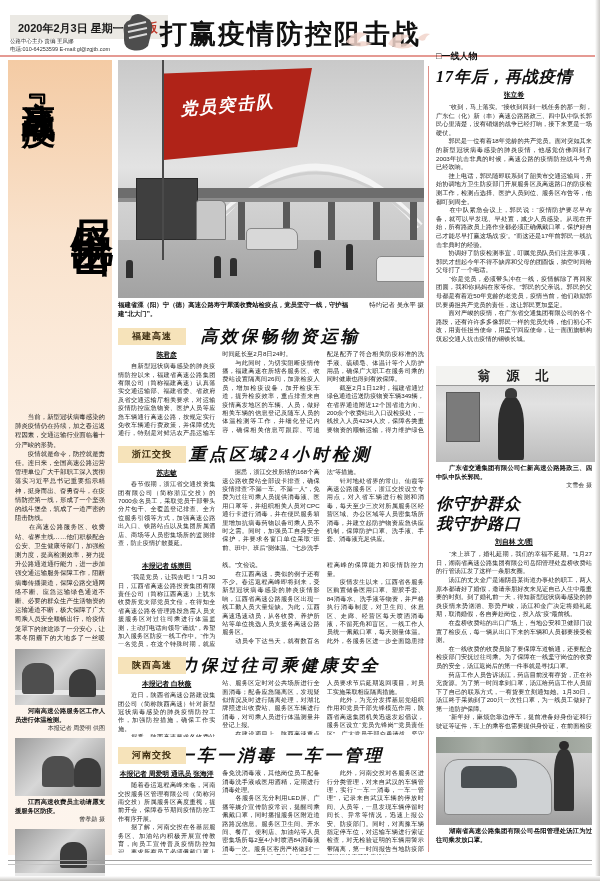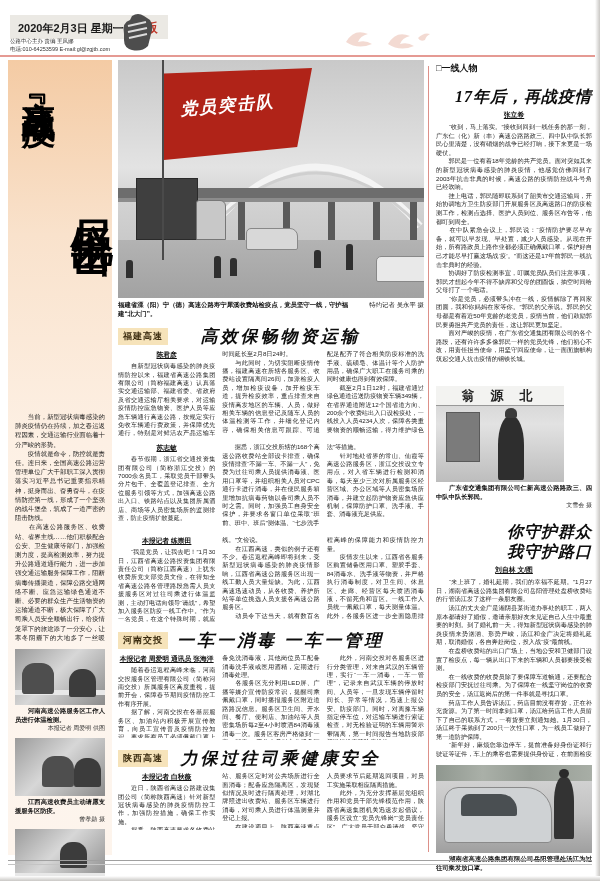--- a/index.html
+++ b/index.html
@@ -76,44 +76,44 @@
     font-style:italic; letter-spacing:2px; transform:rotate(-5deg); display:block;
     font-family:"Liberation Serif","DejaVu Serif",serif; }
   .mcap { display:flex; justify-content:space-between; gap:8px; font-size:6.4px; line-height:8.6px;
     margin-top:3px; color:#111; }
   .mcap .t { font-weight:bold; }
   .mcap .c { white-space:nowrap; color:#222; }
 
   .article { position:relative; margin-top:7px; }
   .art-head { position:relative; height:22px; }
   .label { position:absolute; left:0; top:3px; background:#f6e3ba; color:#3c2d10; font-weight:bold;
-    font-size:9px; padding:2px 5px; letter-spacing:1px; }
+    font-size:9px; padding:2px 14px; letter-spacing:1px; }
   .art-head h2 { text-align:center; font-size:17px; font-weight:bold; font-style:italic;
     letter-spacing:3px; color:#0d0d0d; font-family:"Liberation Serif","DejaVu Serif",serif;margin-left:19px; }
   .cols { display:flex; gap:7px; margin-top:3px; }
   .col { flex:1 1 0; min-width:0; }
   .byline { text-align:center; font-size:6.8px; font-weight:bold; text-decoration:underline;
     margin-bottom:2px; color:#111; }
   .coltext { font-size:6.2px; line-height:8.4px; text-align:justify; white-space:pre-wrap;
     color:#1d1d1d; overflow:hidden; }
   .h1col { height:84px; } .h2col { height:84px; } .h3col { height:84px; }
   .h4col { height:86px; } .h5col { height:56px; }
 
   
-  .right { position:absolute; left:436px; top:62px; width:156px; }
+  .right { position:absolute; left:436px; top:50px; width:156px; }
   .rp-label { font-size:9px; font-weight:bold; color:#111; }
-  .r-h2 { text-align:right; font-size:16px; font-weight:bold; font-style:italic; letter-spacing:1px;
-    margin-top:12px; color:#0d0d0d; white-space:pre-line; line-height:20px;
+  .r-h2 { text-align:left; font-size:16px; font-weight:bold; font-style:italic; letter-spacing:1px;
+    margin-top:4px; color:#0d0d0d; white-space:pre-line; line-height:20px;
     font-family:"Liberation Serif","DejaVu Serif",serif; }
   .r-byline { text-align:center; font-size:6.8px; font-weight:bold; text-decoration:underline;
     margin:3px 0 3px; color:#111; }
   .r-body { font-size:6.2px; line-height:8.6px; text-align:justify; white-space:pre-wrap;
     color:#1d1d1d; overflow:hidden; }
   .rb1 { height:258px; } .rb2 { height:182px; }
-  .rphoto1 { position:relative; width:128px; height:96px; margin-top:5px; overflow:hidden;
+  .rphoto1 { position:relative; width:160px; height:96px; margin-top:5px; overflow:hidden;
     background:linear-gradient(180deg,#cfcfcf,#e2e2e2 40%,#bdbdbd); }
   .signband { position:absolute; left:0; top:0; width:100%; height:20px; background:#f3f3f1;
     border-bottom:1px solid #999; text-align:center; font-size:13px; font-weight:bold;
     letter-spacing:16px; color:#222; line-height:20px; padding-left:10px;
     font-family:"Liberation Serif","DejaVu Serif",serif; }
   .rbooth { position:absolute; left:10px; top:26px; width:34px; height:50px; background:#7b7b7b; border:1px solid #5a5a5a; }
   .rofficer { position:absolute; left:62px; top:30px; width:26px; height:64px; background:#2e2e2e; border-radius:45% 45% 6% 6%; }
   .rofficer:before { content:""; position:absolute; left:7px; top:-8px; width:12px; height:10px; background:#3a3a3a; border-radius:50% 50% 20% 20%; }
   .rcap { font-size:6.3px; font-weight:bold; line-height:8.6px; text-align:justify; margin-top:2px; color:#111; }
   .rcredit { font-size:6px; text-align:right; color:#333; }
@@ -139,20 +139,21 @@
       <span class="page-no">5版</span>
     </div>
     <div class="dept">
       <div>公路中心主办 责编 王凤娜</div>
       <div>电话:010-64253599  E-mail:gl@zgjtb.com</div>
     </div>
     <svg class="fist" viewBox="0 0 36 40">
       <path d="M6 22 Q4 10 12 8 L14 4 Q20 0 26 4 L32 8 Q36 14 33 22 L30 34 Q24 40 14 38 Q6 36 6 28 Z" fill="#4d4d4d"></path>
       <path d="M10 14 L28 10 M10 20 L29 16 M11 26 L29 22" stroke="#dcdcdc" stroke-width="2" fill="none"></path>
     </svg>
+    <div class="banner-title">打赢疫情防控阻击战</div>
     <svg class="doves" viewBox="0 0 95 28">
       <path d="M8 18 Q16 4 30 10 Q22 12 20 18 Q28 16 34 20 Q20 26 8 18Z" fill="#f1d4cb"></path>
       <path d="M50 20 Q58 6 72 12 Q64 14 62 20 Q70 18 76 22 Q62 28 50 20Z" fill="#f1d4cb"></path>
       <path d="M80 14 Q86 8 92 10 Q88 12 87 16 Q82 18 80 14Z" fill="#f1d4cb"></path>
     </svg>
     <div class="hdr-rule"></div>
   </div>
 
   <div class="leftcol">
     <div class="v-heads">
@@ -240,20 +241,24 @@
         </div>
         <div class="col coltext h1col">时间延长至2月8日24时。
 　　与此同时，为切实阻断疫情传播，福建高速在所辖各服务区、收费站设置隔离间26间，加派检疫人员，增加检疫设备，加开检疫车道，提升检疫效率，重点排查来自疫情高发地区的车辆、人员，做好相关车辆的信息登记及随车人员的体温检测等工作，并细化登记内容，确保相关信息可跟踪、可追溯、可调查。
 　　为加强一线职工的安全防护保障，福建高速为收费站、服务区等服务窗口一线职工</div>
         <div class="col coltext h1col">配足配齐了符合相关防疫标准的洗手液、硫磺皂、体温计等个人防护用品，确保广大职工在服务司乘的同时健康也得到有效保障。
 　　截至2月1日12时，福建省通过绿色通道运送防疫物资车辆349辆，在省界通道附近12个国省道方向、200余个收费站出入口设检疫处，一线投入人员4234人次，保障各类重要物资的顺畅运输，得力维护绿色通道。</div>
       </div>
     </div>
 
     <div class="article">
+      <div class="art-head">
+        <span class="label">浙江交投</span>
+        <h2>重点区域24小时检测</h2>
+      </div>
       <div class="cols">
         <div class="col">
           <div class="byline">苏志敏</div>
           <div class="coltext" style="height:74px">　　春节假期，浙江省交通投资集团有限公司（简称浙江交投）的7000余名员工，采取党员干部带头分片包干、全覆盖登记排查、全方位服务引领等方式，加强高速公路出入口、铁路站点以及集团所属酒店、商场等人员密集场所的监测排查，防止疫情扩散蔓延。</div>
         </div>
         <div class="col coltext h2col">　　据悉，浙江交投所辖的168个高速公路收费站全部设卡排查，确保疫情排查“不漏一车、不漏一人”，免费为过往司乘人员提供消毒液、医用口罩等，并组织相关人员对CPC通行卡进行消毒，并在便民服务箱里增加抗病毒药物以备司乘人员不时之需。同时，加强员工自身安全保护，并要求各窗口单位采取“班前、班中、班后”测体温、“七步洗手</div>
         <div class="col coltext h2col">法”等措施。
 　　针对地处省界的常山、仙霞等高速公路服务区，浙江交投设立专用点，对入省车辆进行检测和消毒，每天至少三次对所属服务区经营区域、办公区域等人员密集场所消毒，并建立起防护物资应急供应机制，保障防护口罩、洗手液、手套、消毒液充足供应。</div>
       </div>
     </div>
@@ -267,50 +272,50 @@
         <div class="col coltext h3col">线。”文俭说。
 　　在江西高速，类似的例子还有不少。春运返程高峰即将到来，受新型冠状病毒感染的肺炎疫情影响，江西省高速公路服务区出现一线工勤人员大量短缺。为此，江西高速迅速动员，从各收费、养护所站等单位挑选人员支援各高速公路服务区。
 　　动员令下达当天，就有数百名党员踊跃报名“请战”。1月31日，首批100名骨干力量迅速到岗，有效增强了服务区应对春运返</div>
         <div class="col coltext h3col">程高峰的保障能力和疫情防控力量。
 　　疫情发生以来，江西省各服务区购置储备医用口罩、塑胶手套、84消毒水、洗手液等物资，并严格执行消毒制度，对卫生间、休息区、走廊、经营区每天喷洒消毒液，不留死角和盲区。一线工作人员统一佩戴口罩，每天测量体温。此外，各服务区进一步全面隐患排查，对肉禽类原材料加工严格把关，确保食品卫生安全。</div>
       </div>
     </div>
 
     <div class="article">
       <div class="art-head">
-        <span class="label">河南交投</span>
-        <h2>一车一消毒 一车一管理</h2>
-      </div>
-      <div class="cols">
-        <div class="col">
-          <div class="byline">本报记者 周爱明 通讯员 张海洋</div>
-          <div class="coltext" style="height:72px">　　随着春运返程高峰来临，河南交投服务区管理有限公司（简称河南交投）所属服务区高度重视，提前开会，保障春节期间疫情防控工作有序开展。
-　　据了解，河南交投在各基层服务区、加油站内积极开展宣传教育，向员工宣传普及疫情防控知识，要求所有员工必须佩戴口罩上岗，并且口罩每4小时更换一次，更换后的口罩集中收集并消毒处理，收银员岗位配</div>
-        </div>
-        <div class="col coltext h4col">备免洗消毒液，其他岗位员工配备消毒洗手液或医用酒精，定期进行消毒处理。
-　　各服务区充分利用LED屏、广播等媒介宣传防疫常识，提醒司乘佩戴口罩，同时播报服务区附近道路路况信息。服务区卫生间、开水间、餐厅、便利店、加油站等人员密集场所每2至4小时喷洒84消毒液消毒一次。服务区客房严格做到“一客一消毒”，工作人员对入住服务区客房的司乘进行体温测量，并记录台账，并报备当地卫生防疫部门。</div>
-        <div class="col coltext h4col">　　此外，河南交投对各服务区进行分类管理，对来自武汉的车辆管理，实行“一车一消毒，一车一管理”，记录来自武汉车辆的停放时间、人员等，一旦发现车辆停留时间长、异常等情况，迅速上报公安、防疫部门。同时，对离豫车辆指定停车位，对运输车辆进行索证检查，对无检验证明的车辆用警示带隔离，第一时间报告当地防疫部门进行排查等防疫措施。</div>
-      </div>
-    </div>
-
-    <div class="article">
-      <div class="art-head">
         <span class="label">陕西高速</span>
         <h2>力保过往司乘健康安全</h2>
       </div>
       <div class="cols">
         <div class="col">
           <div class="byline">本报记者 白秋薇</div>
           <div class="coltext" style="height:46px">　　近日，陕西省高速公路建设集团公司（简称陕西高速）针对新型冠状病毒感染的肺炎疫情防控工作，加强防控措施，确保工作实施。
 　　据悉，陕西高速要求各收费站开辟专用通道，对疫情防控应急物资运输车辆予以免检免费、优先通行，对所有驶入收费站、服务区车辆进行全面消毒处理，收费</div>
         </div>
         <div class="col coltext h5col">站、服务区定时对公共场所进行全面消毒；配备应急隔离区，发现疑似情况及时进行隔离处理，对湖北牌照进出收费站、服务区车辆进行消毒，对司乘人员进行体温测量并登记上报。
 　　在建设项目上，陕西高速重点管控安（康）岚（皋）高速公路建设项目施工人员，在全线施工范围和各疫区驻地内进行全员排查，建立人员信息档案，对近期往返湖北人员进行全面排查，对已返回湖北的99名施工作业</div>
         <div class="col coltext h5col">人员要求节后延期返回项目，对员工实施采取相应隔离措施。
 　　此外，为充分发挥基层党组织作用和党员干部先锋模范作用，陕西省高速集团机关迅速发起倡议，服务区设立“党员先锋岗”“党员责任区”。广大党员干部奋勇请战，坚守疫情防控斗争第一线，争当“最美逆行者”，以实际行动守护过往司乘和服务区工作人员的健康安全。</div>
+      </div>
+    </div>
+
+    <div class="article">
+      <div class="art-head">
+        <span class="label">河南交投</span>
+        <h2>一车一消毒 一车一管理</h2>
+      </div>
+      <div class="cols">
+        <div class="col">
+          <div class="byline">本报记者 周爱明 通讯员 张海洋</div>
+          <div class="coltext" style="height:72px">　　随着春运返程高峰来临，河南交投服务区管理有限公司（简称河南交投）所属服务区高度重视，提前开会，保障春节期间疫情防控工作有序开展。
+　　据了解，河南交投在各基层服务区、加油站内积极开展宣传教育，向员工宣传普及疫情防控知识，要求所有员工必须佩戴口罩上岗，并且口罩每4小时更换一次，更换后的口罩集中收集并消毒处理，收银员岗位配</div>
+        </div>
+        <div class="col coltext h4col">备免洗消毒液，其他岗位员工配备消毒洗手液或医用酒精，定期进行消毒处理。
+　　各服务区充分利用LED屏、广播等媒介宣传防疫常识，提醒司乘佩戴口罩，同时播报服务区附近道路路况信息。服务区卫生间、开水间、餐厅、便利店、加油站等人员密集场所每2至4小时喷洒84消毒液消毒一次。服务区客房严格做到“一客一消毒”，工作人员对入住服务区客房的司乘进行体温测量，并记录台账，并报备当地卫生防疫部门。</div>
+        <div class="col coltext h4col">　　此外，河南交投对各服务区进行分类管理，对来自武汉的车辆管理，实行“一车一消毒，一车一管理”，记录来自武汉车辆的停放时间、人员等，一旦发现车辆停留时间长、异常等情况，迅速上报公安、防疫部门。同时，对离豫车辆指定停车位，对运输车辆进行索证检查，对无检验证明的车辆用警示带隔离，第一时间报告当地防疫部门进行排查等防疫措施。</div>
       </div>
     </div>
   </div>
 
   <div class="vrule"></div>
   <div class="right">
     <div class="rp-label">□一线人物</div>
 
     <h2 class="r-h2">17年后，再战疫情</h2>
     <div class="r-byline">张立希</div>

